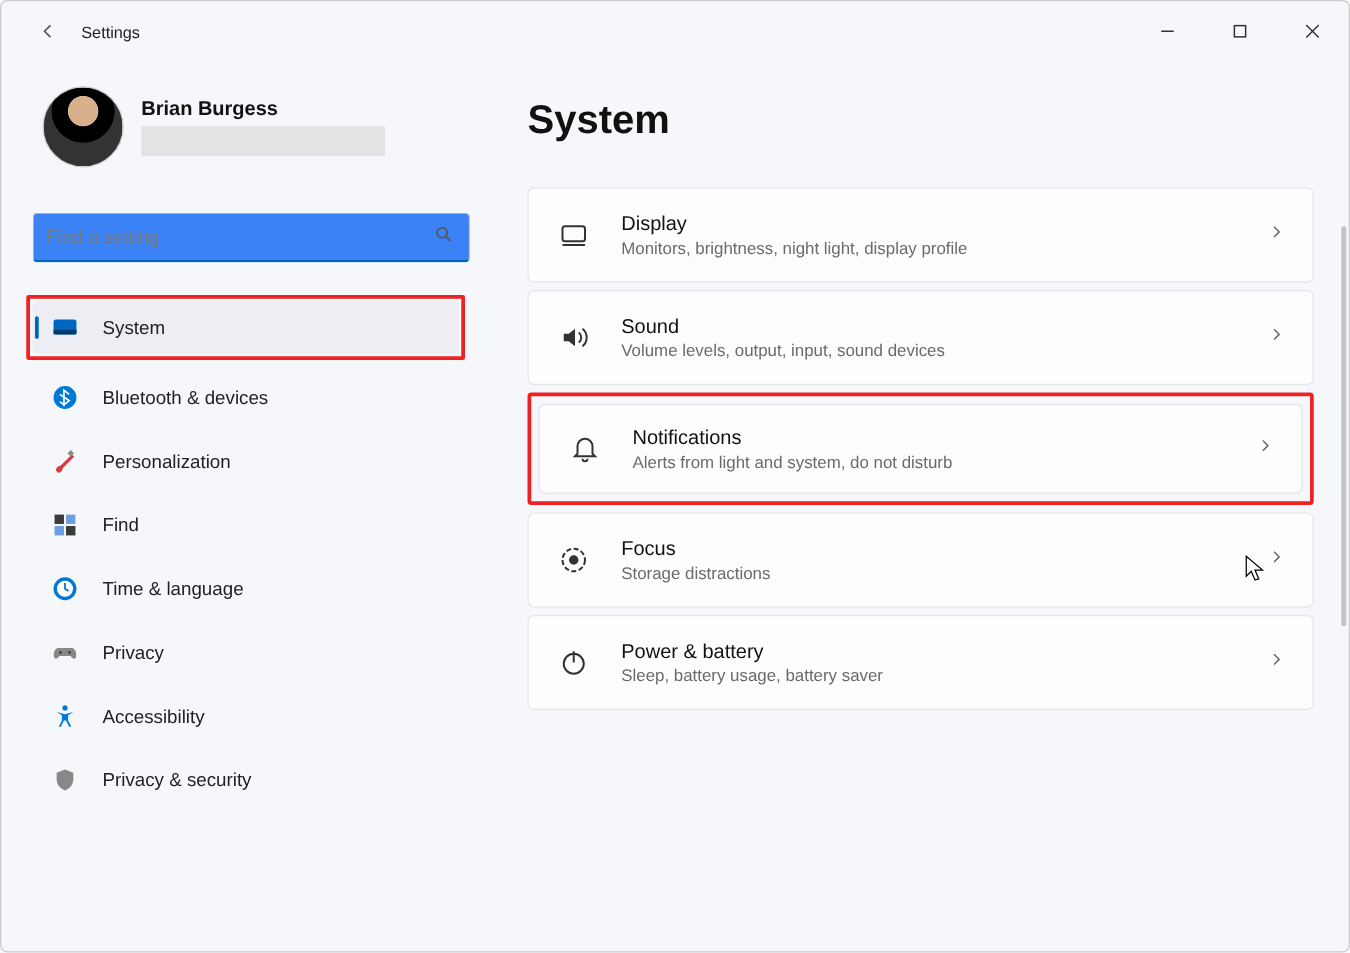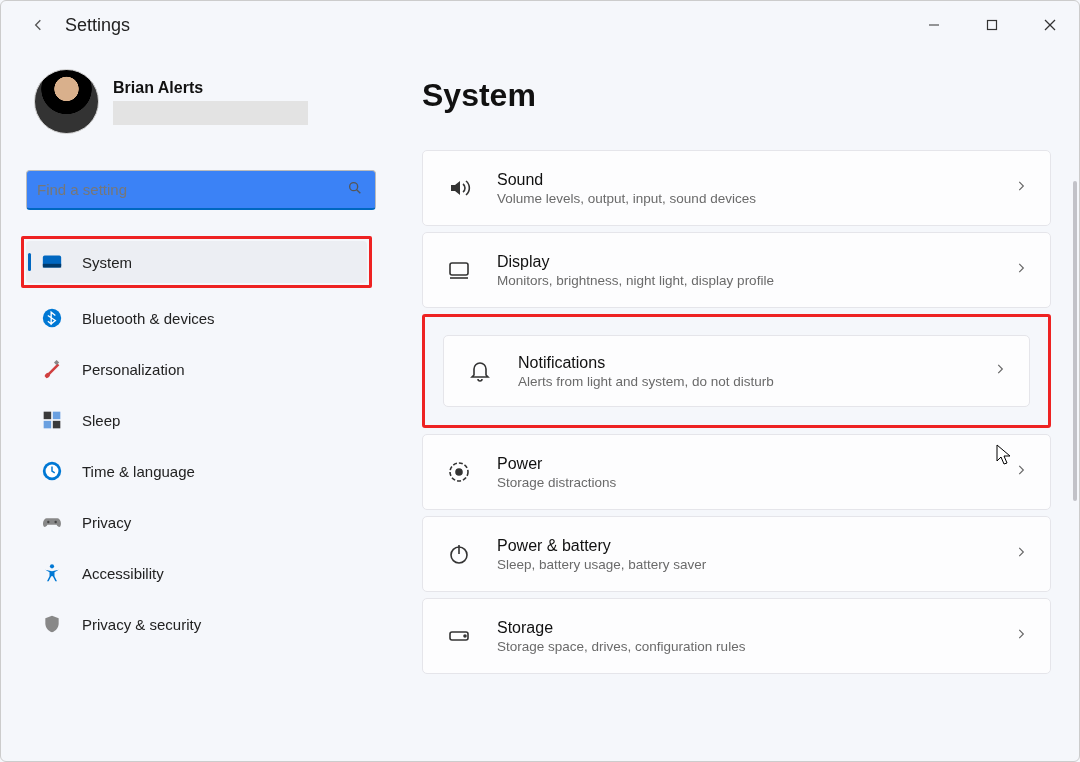--- a/index.html
+++ b/index.html
@@ -19,21 +19,21 @@
       align-items: center;
       padding: 0 8px 0 28px;
       position: relative;
     }
     .back-arrow {
       width:20px; height:20px;
       display:inline-flex; align-items:center; justify-content:center;
       color:#555; margin-right:16px;
       cursor:pointer;
     }
-    .titlebar-label { font-size:18px; color:#222; }
+    .titlebar-label { font-size:13px; color:#222; }
     .window-controls {
       position:absolute; right:0; top:0; height:48px;
       display:flex; align-items:center;
     }
     .window-controls .wc {
       width:58px; height:48px;
       display:flex; align-items:center; justify-content:center;
       color:#333; cursor:pointer;
     }
     .content-wrap {
@@ -129,21 +129,21 @@
       cursor:pointer;
       position:relative;
     }
     .card-icon { width:28px; height:28px; display:flex; align-items:center; justify-content:center; color:#333; margin-right:24px; }
     .card-text .t { font-size:16px; color:#111; }
     .card-text .s { font-size:13.5px; color:#6a6a6a; margin-top:2px; }
     .chev { position:absolute; right:22px; top:50%; transform:translateY(-50%); color:#666; }
     .red-outline-card {
       border:3px solid #e22;
       border-radius:3px;
-      padding:18px;
+      padding:6px;
     }
     .red-outline-card .card { height:72px; }
     .cursor-pointer {
       position:absolute; left:610px; top:395px; pointer-events:none;
     }
     .scroll-indicator {
       position:absolute; right:2px; top:180px; width:4px; height:320px;
       background:#c2c2c8; border-radius:3px;
     }
   </style>
@@ -175,21 +175,21 @@
         </svg>
       </div>
   </div>
 </div>
 
 <div class="content-wrap">
   <aside class="sidebar">
     <div class="profile">
       <div class="avatar"></div>
       <div class="profile-text">
-        <div class="uname">Brian Alerts</div>
+        <div class="uname">Brian Burgess</div>
         <div class="bar"></div>
       </div>
     </div>
 
     <div class="searchbox">
       <input type="text" placeholder="Find a setting" style="">
       <span class="mag">
         <svg width="16" height="16" viewBox="0 0 24 24" fill="none" stroke="currentColor" stroke-width="2">
             <circle cx="10" cy="10" r="6"></circle>
             <line x1="20" y1="20" x2="14.5" y2="14.5"></line>
@@ -229,21 +229,21 @@
       </li>
       <li class="navitem">
         <span class="icon-slot">
             <svg width="20" height="20" viewBox="0 0 24 24">
               <rect x="2" y="2" width="9" height="9" fill="#3a3a3a"></rect>
               <rect x="13" y="2" width="9" height="9" fill="#6aa0e0"></rect>
               <rect x="2" y="13" width="9" height="9" fill="#6aa0e0"></rect>
               <rect x="13" y="13" width="9" height="9" fill="#3a3a3a"></rect>
             </svg>
           </span>
-        <span>Sleep</span>
+        <span>Find</span>
       </li>
       <li class="navitem">
         <span class="icon-slot">
             <svg width="22" height="22" viewBox="0 0 24 24">
               <circle cx="12" cy="12" r="10" fill="#0078d4"></circle>
               <circle cx="12" cy="12" r="7" fill="#fff"></circle>
               <path d="M12 7v5l3 2" stroke="#0078d4" stroke-width="1.6" fill="none"></path>
             </svg>
           </span>
         <span>Time &amp; language</span>
@@ -275,47 +275,47 @@
           </span>
         <span>Privacy &amp; security</span>
       </li>
     </ul>
   </aside>
 
   <main class="main">
     <h1 class="page-title">System</h1>
 
     <div class="cards">
+
+      <div class="card">
+        <span class="card-icon">
+            <svg width="24" height="24" viewBox="0 0 24 24" fill="none" stroke="currentColor" stroke-width="1.6">
+              <rect x="3" y="5" width="18" height="12" rx="2"></rect>
+              <line x1="3" y1="20" x2="21" y2="20"></line>
+            </svg>
+          </span>
+        <div class="card-text">
+          <div class="t">Display</div>
+          <div class="s">Monitors, brightness, night light, display profile</div>
+        </div>
+        <span class="chev"><svg width="14" height="14" viewBox="0 0 24 24" fill="none" stroke="currentColor" stroke-width="2">
+              <path d="M9 5l7 7-7 7"></path>
+            </svg></span>
+      </div>
 
       <div class="card">
         <span class="card-icon">
             <svg width="24" height="24" viewBox="0 0 24 24" fill="none" stroke="currentColor" stroke-width="1.6">
               <path d="M4 9v6h4l5 4V5L8 9H4z" fill="currentColor" stroke="none"></path>
               <path d="M16 8a5 5 0 010 8M19 5a9 9 0 010 14"></path>
             </svg>
           </span>
         <div class="card-text">
           <div class="t">Sound</div>
           <div class="s">Volume levels, output, input, sound devices</div>
-        </div>
-        <span class="chev"><svg width="14" height="14" viewBox="0 0 24 24" fill="none" stroke="currentColor" stroke-width="2">
-              <path d="M9 5l7 7-7 7"></path>
-            </svg></span>
-      </div>
-
-      <div class="card">
-        <span class="card-icon">
-            <svg width="24" height="24" viewBox="0 0 24 24" fill="none" stroke="currentColor" stroke-width="1.6">
-              <rect x="3" y="5" width="18" height="12" rx="2"></rect>
-              <line x1="3" y1="20" x2="21" y2="20"></line>
-            </svg>
-          </span>
-        <div class="card-text">
-          <div class="t">Display</div>
-          <div class="s">Monitors, brightness, night light, display profile</div>
         </div>
         <span class="chev"><svg width="14" height="14" viewBox="0 0 24 24" fill="none" stroke="currentColor" stroke-width="2">
               <path d="M9 5l7 7-7 7"></path>
             </svg></span>
       </div>
 
       <div class="red-outline-card">
         <div class="card">
           <span class="card-icon">
               <svg width="24" height="24" viewBox="0 0 24 24" fill="none" stroke="currentColor" stroke-width="1.6">
@@ -334,21 +334,21 @@
       </div>
 
       <div class="card">
         <span class="card-icon">
             <svg width="24" height="24" viewBox="0 0 24 24" fill="none" stroke="currentColor" stroke-width="1.6">
               <circle cx="12" cy="12" r="9" stroke-dasharray="4 2"></circle>
               <circle cx="12" cy="12" r="3" fill="currentColor"></circle>
             </svg>
           </span>
         <div class="card-text">
-          <div class="t">Power</div>
+          <div class="t">Focus</div>
           <div class="s">Storage distractions</div>
         </div>
         <span class="chev"><svg width="14" height="14" viewBox="0 0 24 24" fill="none" stroke="currentColor" stroke-width="2">
               <path d="M9 5l7 7-7 7"></path>
             </svg></span>
       </div>
 
       <div class="card">
         <span class="card-icon">
             <svg width="24" height="24" viewBox="0 0 24 24" fill="none" stroke="currentColor" stroke-width="1.6">
@@ -358,35 +358,20 @@
           </span>
         <div class="card-text">
           <div class="t">Power &amp; battery</div>
           <div class="s">Sleep, battery usage, battery saver</div>
         </div>
         <span class="chev"><svg width="14" height="14" viewBox="0 0 24 24" fill="none" stroke="currentColor" stroke-width="2">
               <path d="M9 5l7 7-7 7"></path>
             </svg></span>
       </div>
 
-      <div class="card">
-        <span class="card-icon">
-            <svg width="24" height="24" viewBox="0 0 24 24" fill="none" stroke="currentColor" stroke-width="1.6">
-              <rect x="3" y="8" width="18" height="8" rx="2"></rect>
-              <circle cx="18" cy="12" r="1" fill="currentColor"></circle>
-            </svg>
-          </span>
-        <div class="card-text">
-          <div class="t">Storage</div>
-          <div class="s">Storage space, drives, configuration rules</div>
-        </div>
-        <span class="chev"><svg width="14" height="14" viewBox="0 0 24 24" fill="none" stroke="currentColor" stroke-width="2">
-              <path d="M9 5l7 7-7 7"></path>
-            </svg></span>
-      </div>
 
     </div>
 
     <svg class="cursor-pointer" width="18" height="22" viewBox="0 0 18 22">
         <path d="M1 1l0 16 4-4 3 7 3-1-3-7h6z" fill="#fff" stroke="#000" stroke-width="1"></path>
       </svg>
   </main>
 </div>
 
 <div class="scroll-indicator"></div>

